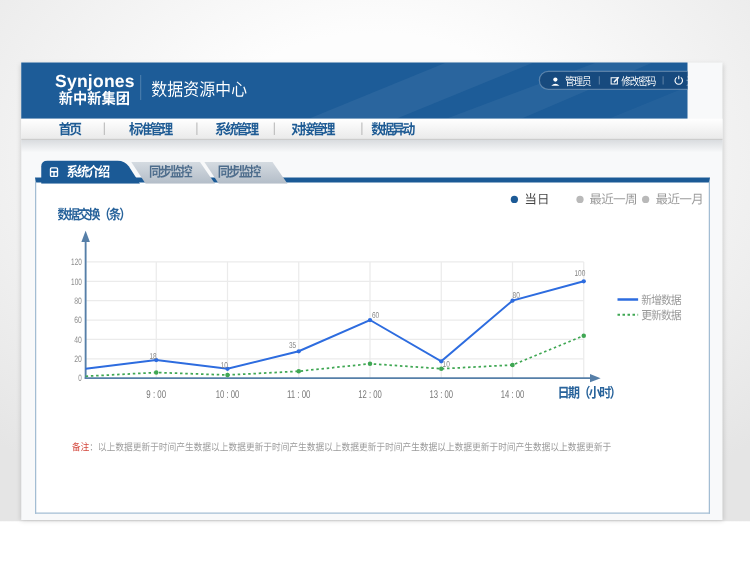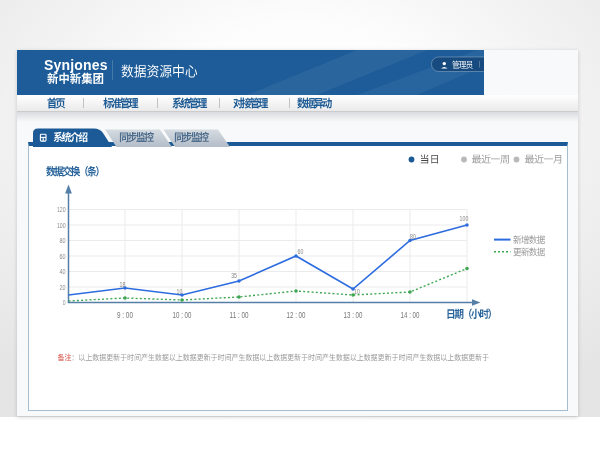--- a/index.html
+++ b/index.html
@@ -2,21 +2,21 @@
 <html><head>
 <meta charset="utf-8">
 <style>
 *{margin:0;padding:0;box-sizing:border-box}
 html,body{width:600px;height:450px;overflow:hidden;font-family:"Liberation Sans",sans-serif;background:#fff}
 body{position:relative}
 .bg{position:absolute;left:0;top:0;width:600px;height:417px;
   background:radial-gradient(ellipse 420px 300px at 50% 30%, #fdfdfd 33%, #e5e5e5 105%)}
 .page{position:absolute;left:17px;top:50px;width:561px;height:366px;background:#f8f9fa;
   box-shadow:0 1px 4px rgba(0,0,0,.18)}
-.header{position:absolute;left:0;top:0;width:467px;height:45px;background:#1d5c98;overflow:hidden}
+.header{position:absolute;left:0;top:0;width:533px;height:45px;background:#1d5c98;overflow:hidden}
 .hsvg{position:absolute;left:0;top:0}
 .nav{position:absolute;left:0;top:45px;width:561px;height:17px;
   background:linear-gradient(#ffffff,#eaeaea);border-bottom:1px solid #cccccc}
 .navsh{position:absolute;left:0;top:62px;width:561px;height:10px;
   background:linear-gradient(#d9dcdf,rgba(248,249,250,0))}
 .nsvg{position:absolute;left:0;top:0}
 .card{position:absolute;left:11px;top:92px;width:540px;height:269px;background:#fff;
   border:1px solid #a3bdd3;border-top:4px solid #1b5a96}
 .tabs{position:absolute;left:11px;top:78px;width:240px;height:19px}
 .chart{position:absolute;left:11px;top:96px;width:540px;height:264px}

